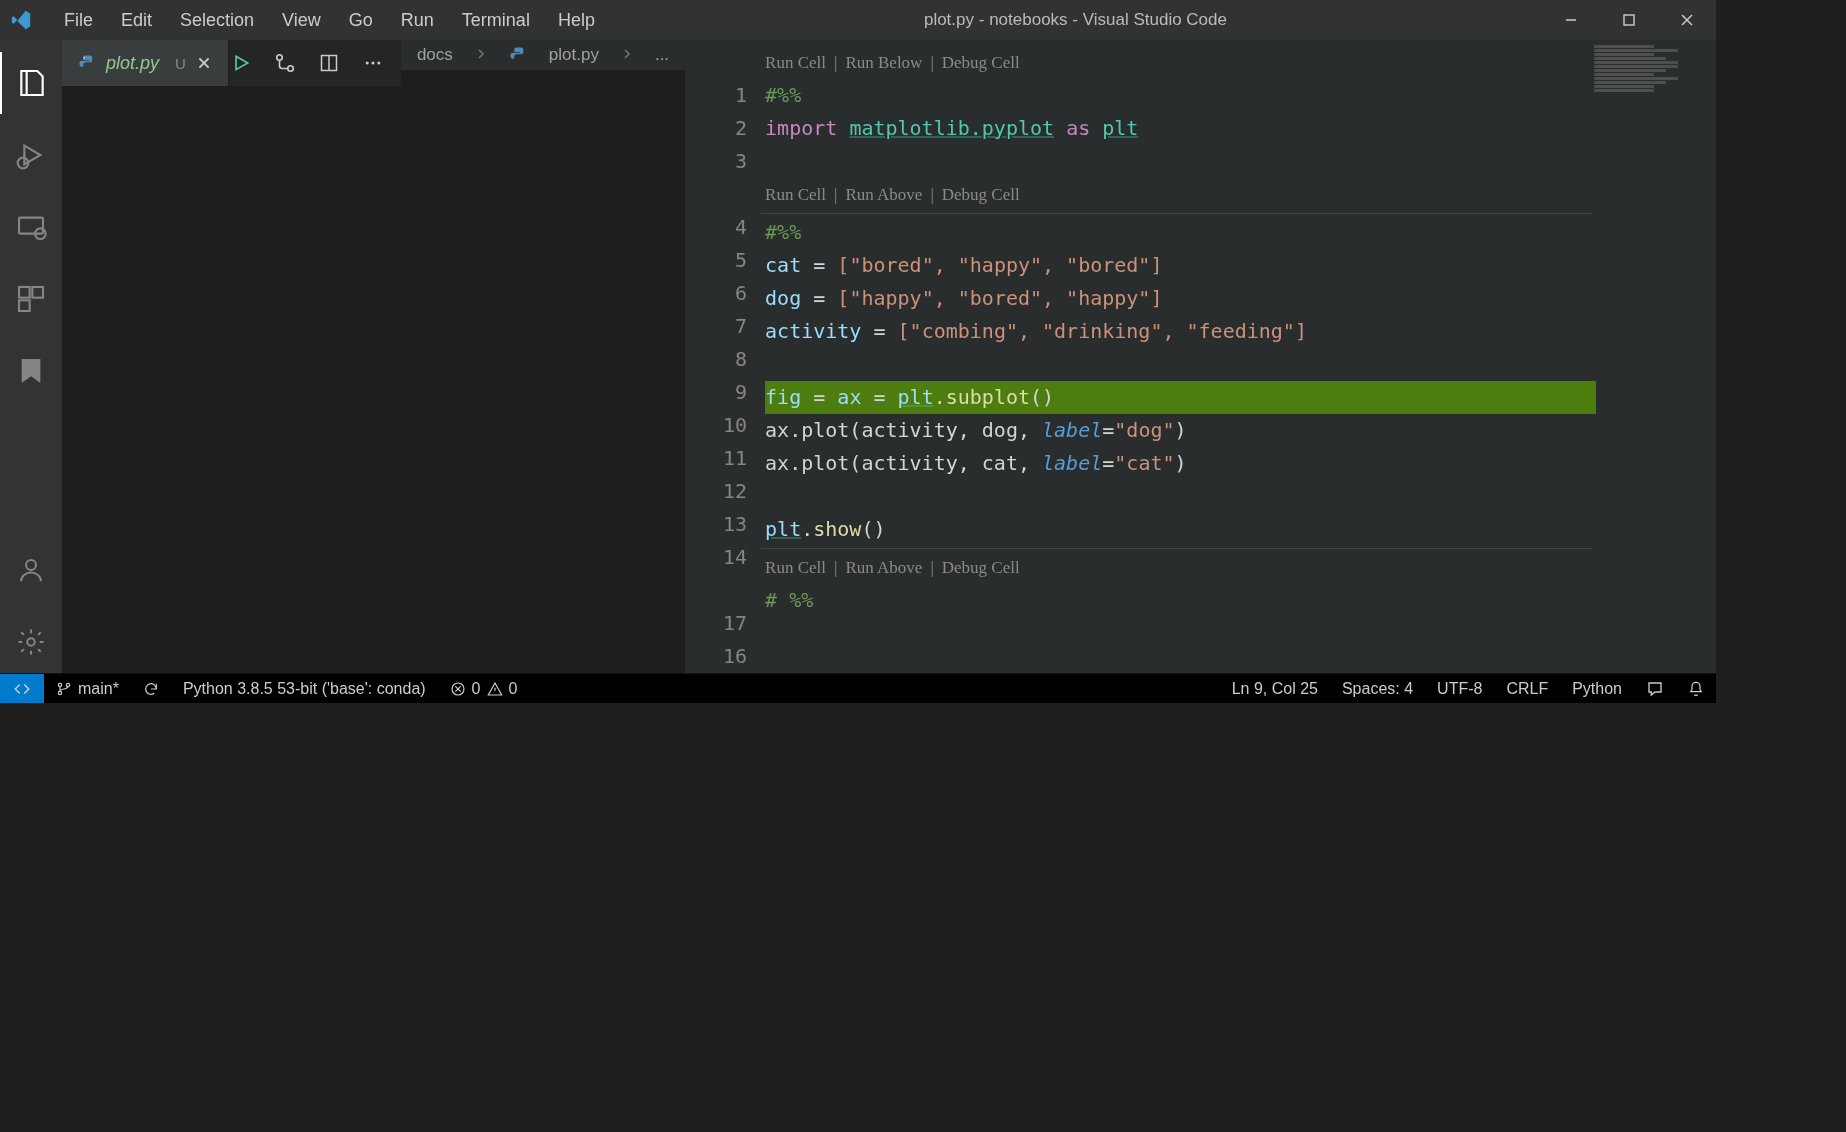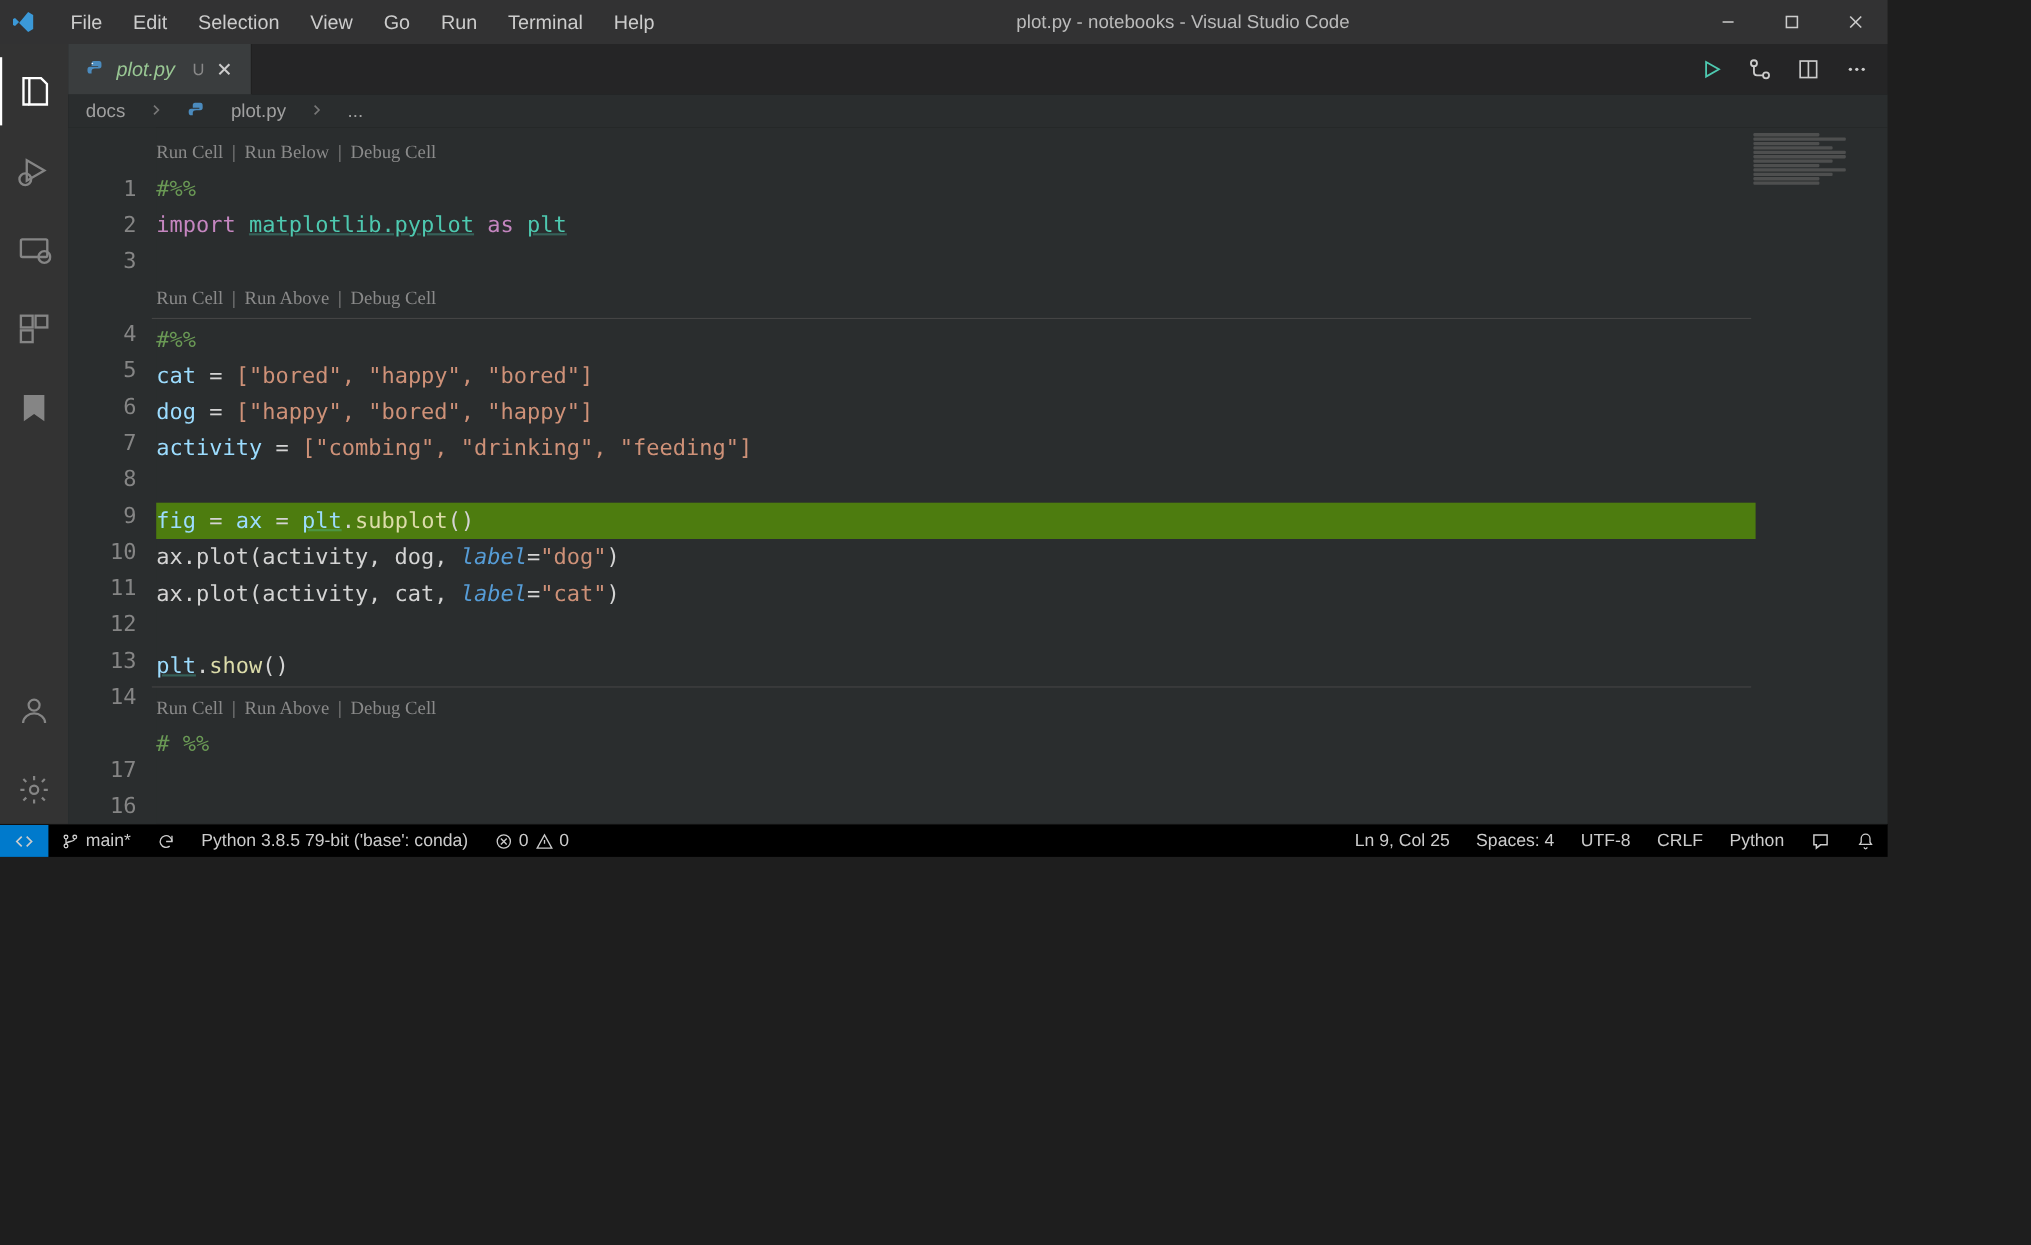--- a/index.html
+++ b/index.html
@@ -41,21 +41,21 @@
 
   
   .activity { width:62px; background:var(--bg-activity); display:flex; flex-direction:column; align-items:center; padding-top:12px; gap:10px;}
   .activity .spacer { flex:1; }
   .activity .icon { width:62px; height:62px; display:flex; align-items:center; justify-content:center; }
   .activity .icon svg { stroke:#858585; fill:none; }
   .activity .icon.active { border-left:2px solid #fff; }
   .activity .icon.active svg { stroke:#fff; }
 
   
-  .editor-area { flex:1; display:flex; flex-direction:column; min-width:0;}
+  .editor-area { flex:1; display:flex; flex-direction:row; min-width:0;}
   .tabs { height:46px; background:var(--bg-dark); display:flex; align-items:stretch;}
   .tab { display:flex; align-items:center; gap:10px; padding:0 16px; background:#2D2D2D; color:var(--fg); font-size:18px; font-style:italic; border-right:1px solid #1e1e1e;}
   .tab.active { background:#3A3D3E; }
   .tab .py-icon { width:18px; height:18px; }
   .tab .mod-badge { font-style:normal; color:#888; font-size:15px; margin-left:6px;}
   .tab-actions { margin-left:auto; display:flex; align-items:center; gap:20px; padding-right:16px;}
   .tab-actions .ico { width:24px; height:24px; display:flex; align-items:center; justify-content:center;}
 
   .breadcrumb { height:30px; display:flex; align-items:center; gap:22px; padding:0 16px; color:#A0A0A0; font-size:17px; background:#2A2D2E;}
   .breadcrumb .sep svg{ stroke:#777;}
@@ -345,21 +345,21 @@
           <path d="M6 8v8M18 8c0 6-12 2-12 8"></path>
         </svg>
     <span>main*</span>
   </div>
   <div class="item">
     <svg width="16" height="16" viewBox="0 0 24 24" stroke-width="1.8">
           <path d="M20 12a8 8 0 1 0-3 6.3"></path>
           <polyline points="20,4 20,12 12,12"></polyline>
         </svg>
   </div>
-  <div class="item">Python 3.8.5 79-bit ('base': conda)</div>
+  <div class="item">Python 3.8.5 53-bit ('base': conda)</div>
   <div class="item">
     <svg width="16" height="16" viewBox="0 0 24 24" stroke-width="1.8">
           <circle cx="12" cy="12" r="9"></circle>
           <line x1="8" y1="8" x2="16" y2="16"></line>
           <line x1="16" y1="8" x2="8" y2="16"></line>
         </svg>
     <span>0</span>
     <svg width="16" height="16" viewBox="0 0 24 24" stroke-width="1.8">
           <path d="M12 3l10 18H2z"></path>
           <line x1="12" y1="10" x2="12" y2="15"></line>

